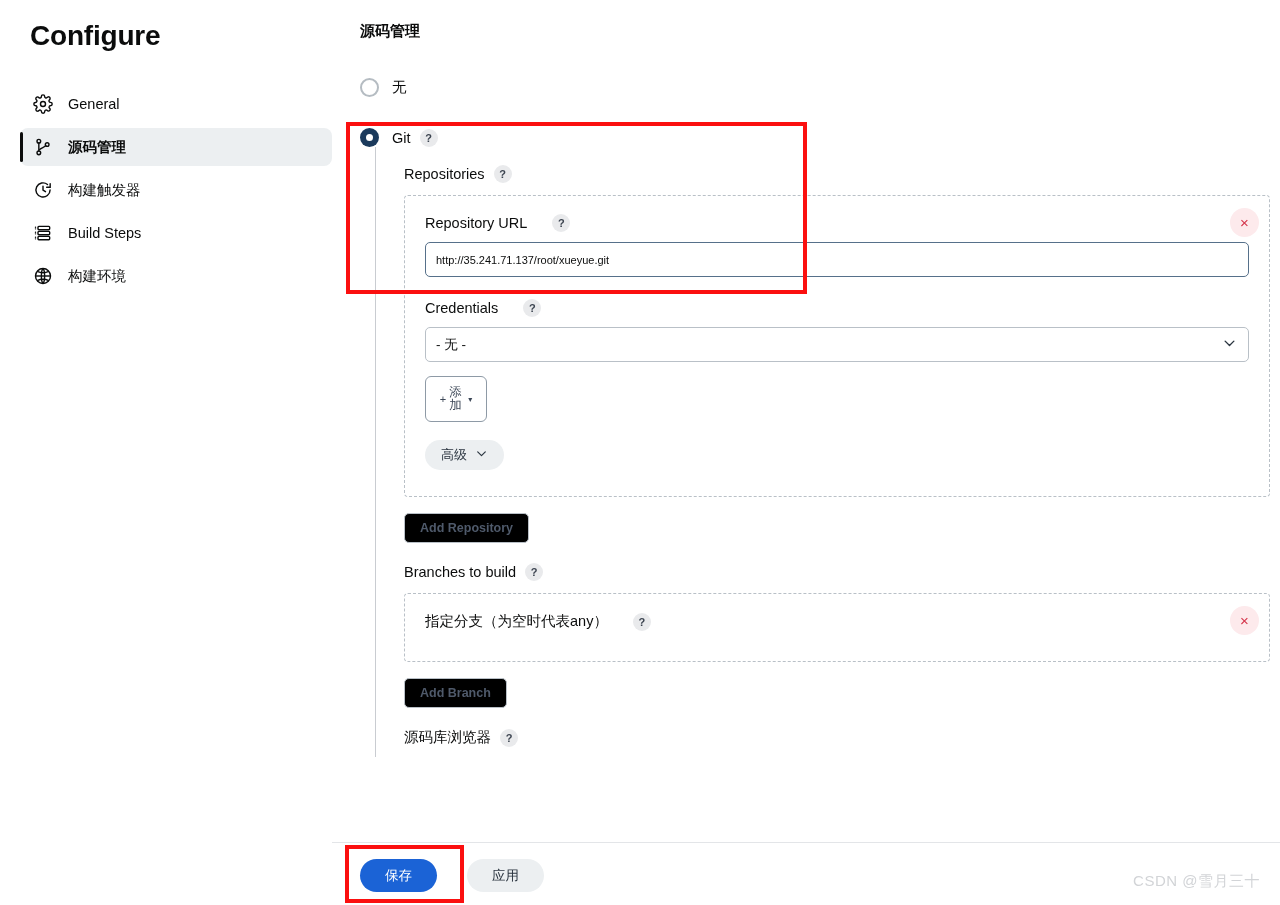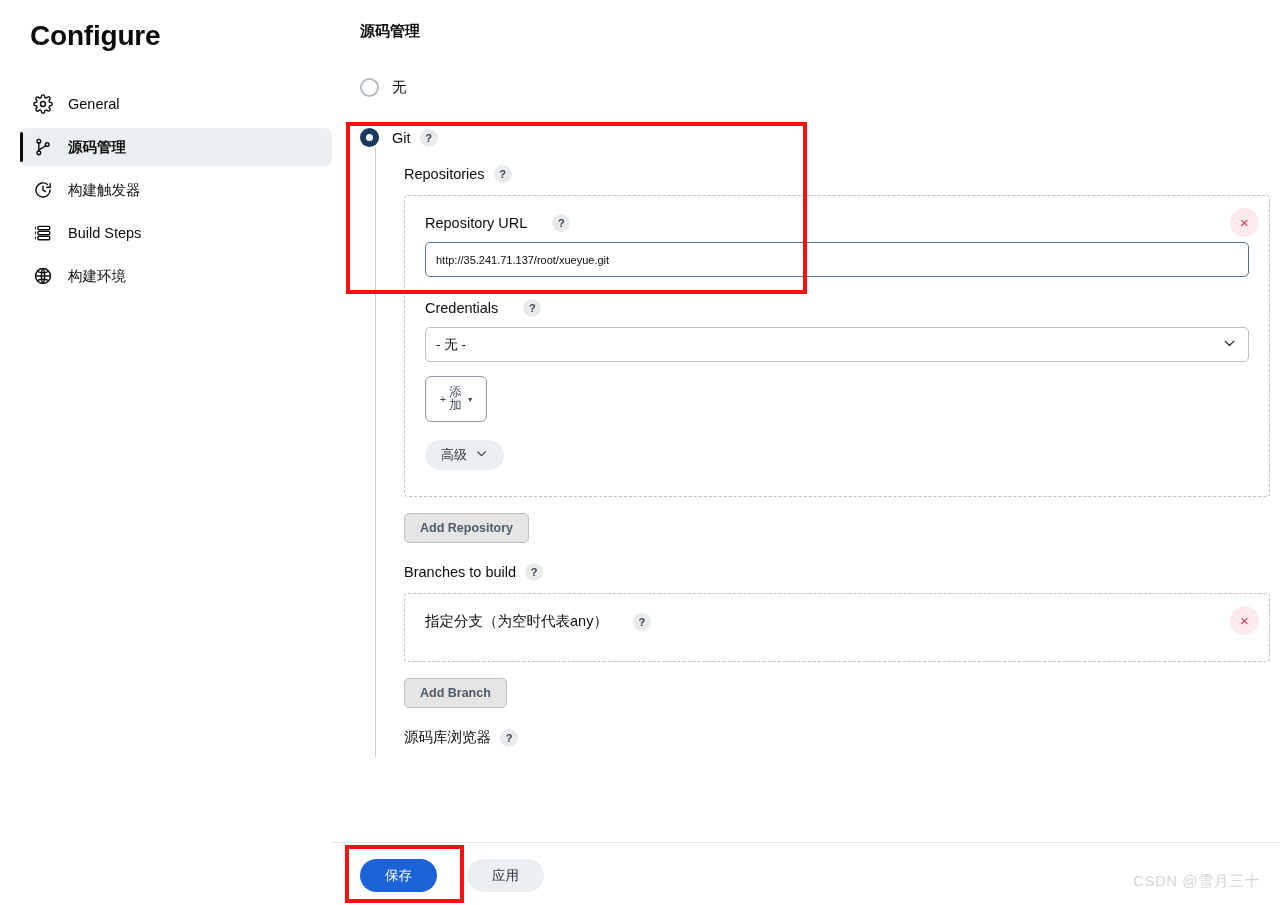--- a/index.html
+++ b/index.html
@@ -271,21 +271,21 @@
   }
 
   .outline-btn {
     display: inline-flex;
     align-items: center;
     justify-content: center;
     height: 30px;
     padding: 0 15px;
     border: 1px solid #b9c0c7;
     border-radius: 5px;
-    background: #e5e5e5;
+    background: #000000;
     color: #4f5a6b;
     font-size: 12.5px;
     font-weight: bold;
     font-family: "Liberation Sans", sans-serif;
     cursor: pointer;
     margin-bottom: 20px;
   }
 
   
   #bottom-bar {

